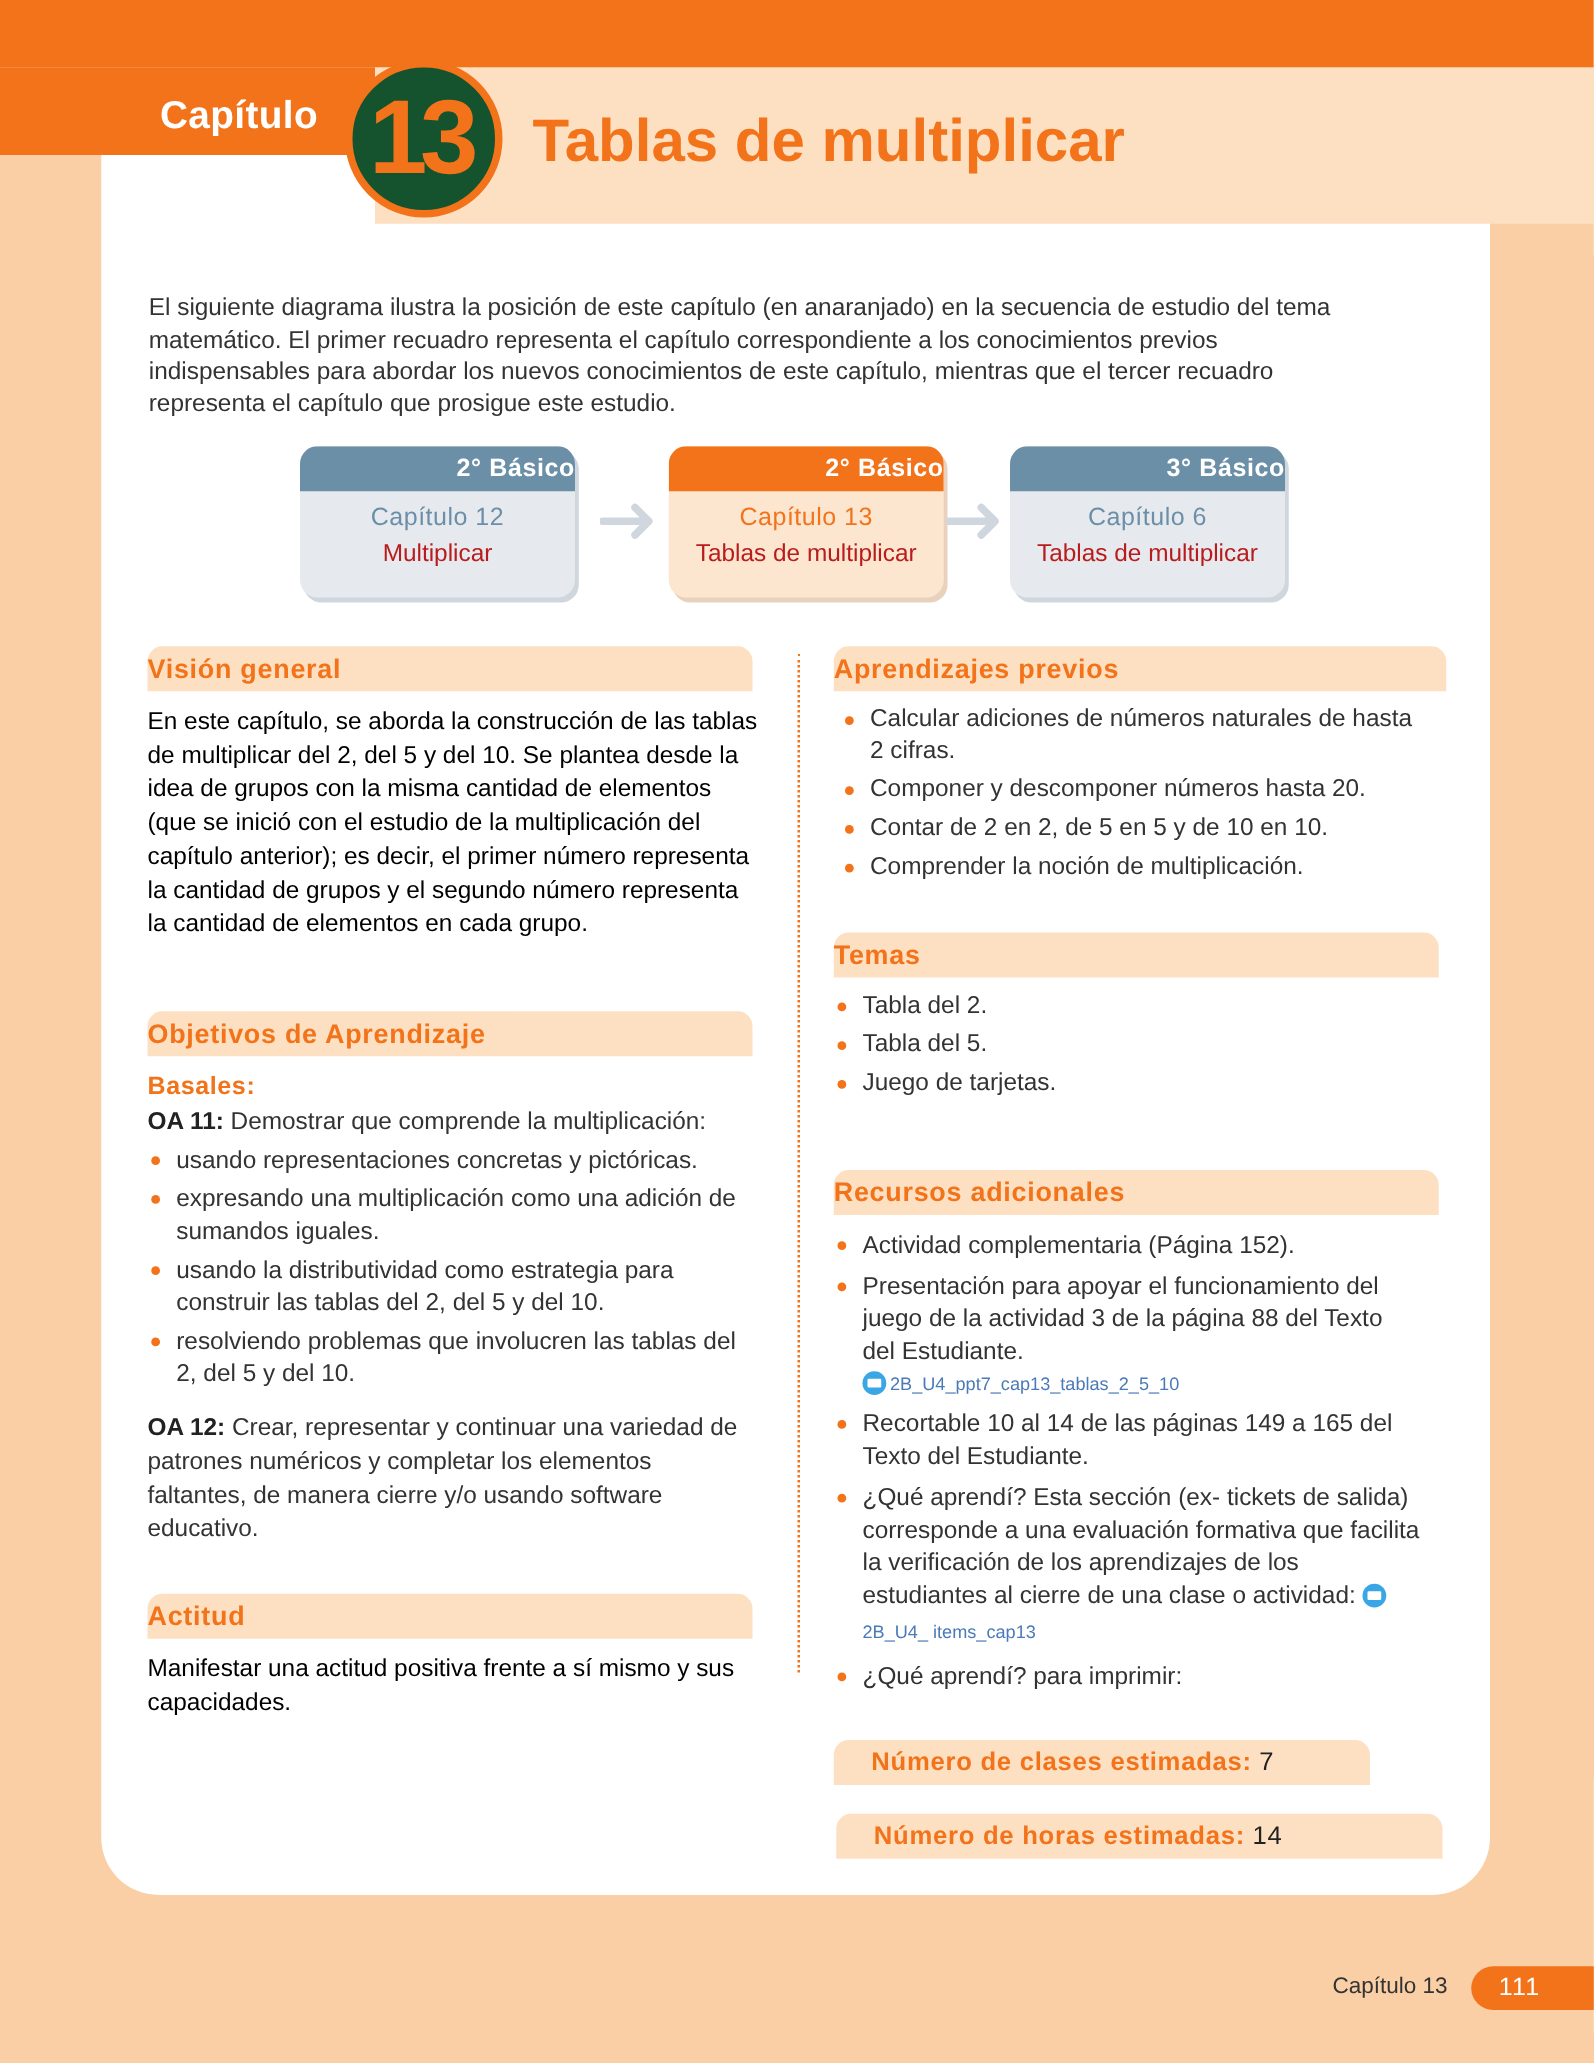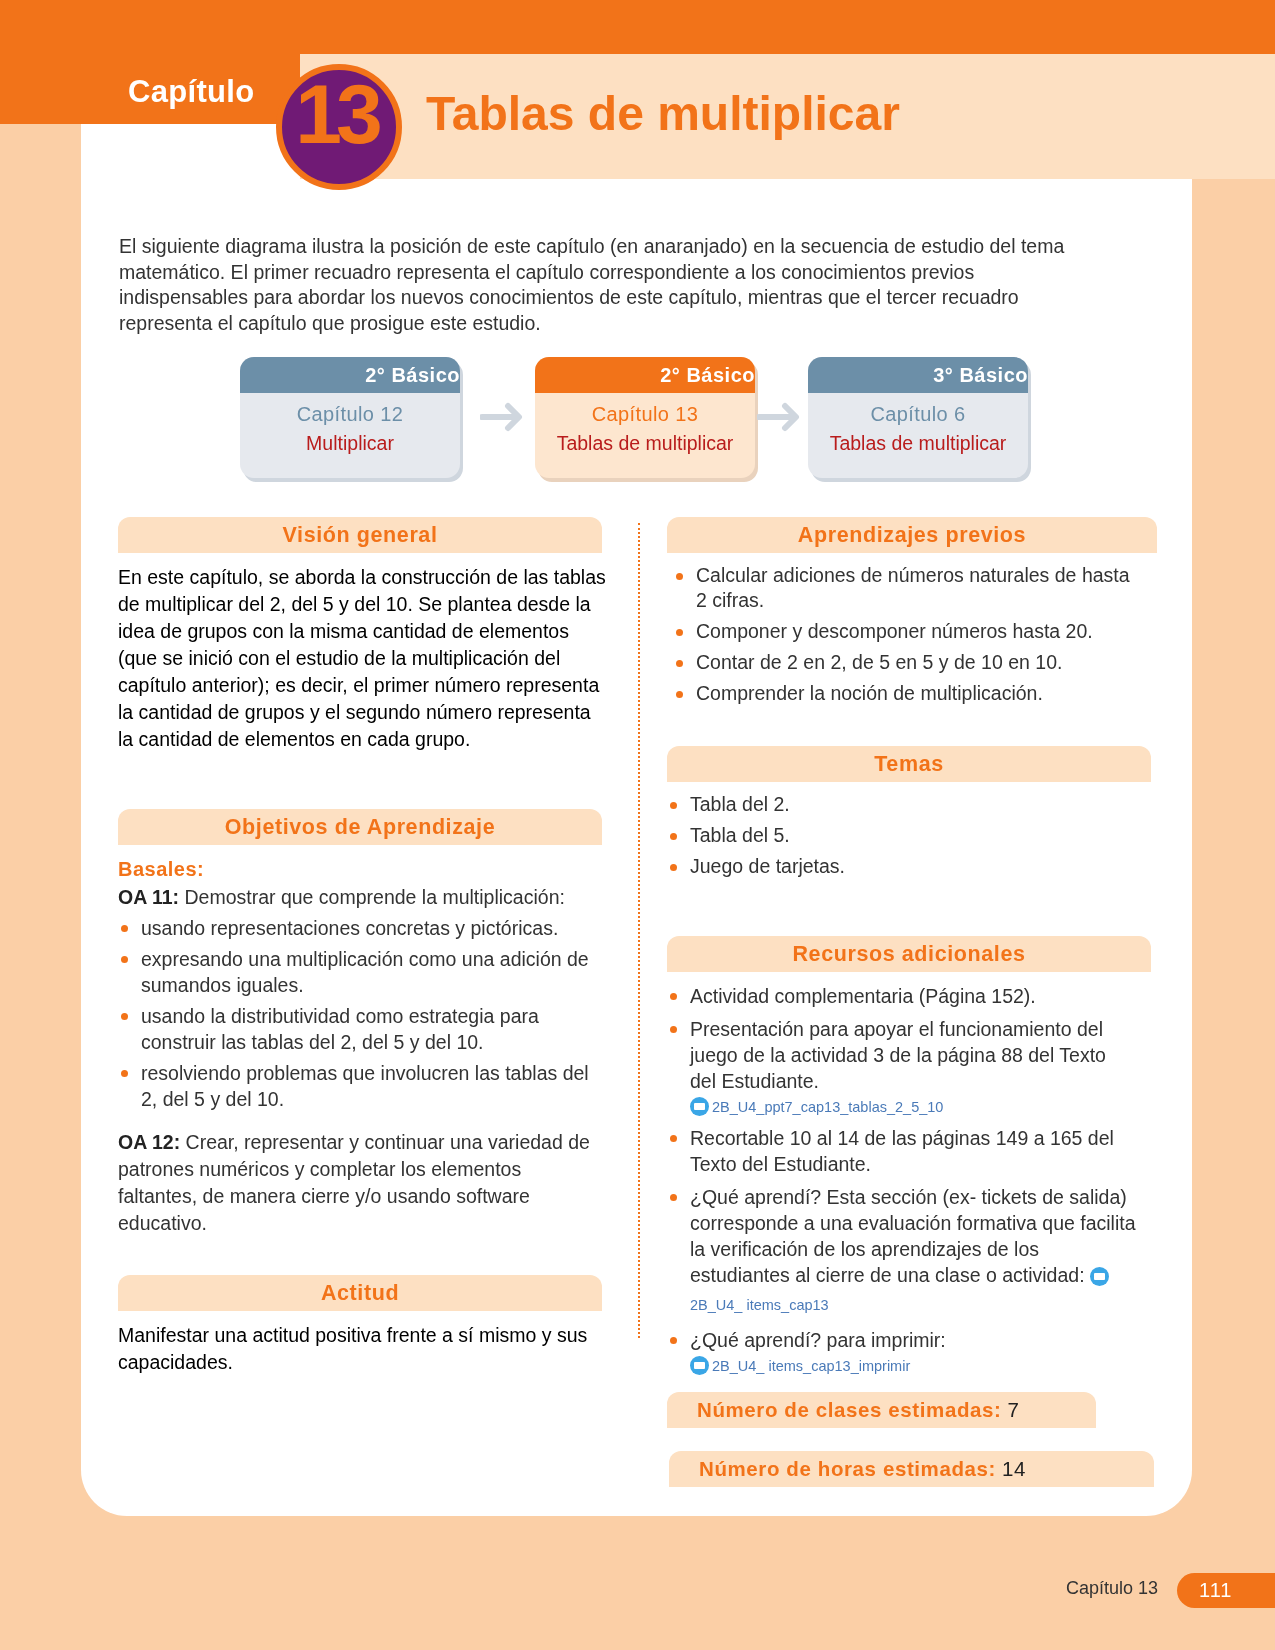--- a/index.html
+++ b/index.html
@@ -3,36 +3,36 @@
 <meta charset="utf-8">
 <style>
   * { box-sizing: border-box; margin: 0; padding: 0; }
   html, body { width: 1275px; height: 1650px; }
   body { position: relative; background: #fbcfa6; font-family: "Liberation Sans", sans-serif; color: #2b2b2b; overflow: hidden; }
   .topbar { position: absolute; left: 0; top: 0; width: 1275px; height: 54px; background: #f27319; }
   .leftband { position: absolute; left: 0; top: 54px; width: 300px; height: 70px; background: #f27319; }
   .titleband { position: absolute; left: 300px; top: 54px; width: 975px; height: 125px; background: #fde0c2; }
   .card { position: absolute; left: 81px; top: 124px; width: 1111px; height: 1392px; background: #fff; border-radius: 0 0 46px 46px; }
   .chap-label { position: absolute; left: 128px; top: 74px; font-size: 31px; font-weight: bold; color: #fff; letter-spacing: 0.3px; }
-  .chap-circle { position: absolute; left: 276px; top: 64px; width: 126px; height: 126px; border-radius: 50%; background: #701a75; border: 6px solid #f27319; display: flex; align-items: flex-start; justify-content: center; }
+  .chap-circle { position: absolute; left: 276px; top: 48px; width: 126px; height: 126px; border-radius: 50%; background: #14532d; border: 6px solid #f27319; display: flex; align-items: center; justify-content: center; }
   .chap-num { font-size: 84px; font-weight: bold; color: #f27319; letter-spacing: -6px; margin-left: -6px; margin-top: -4px; }
   .page-title { position: absolute; left: 426px; top: 86px; font-size: 48px; font-weight: bold; color: #f27319; }
   .intro { position: absolute; left: 119px; top: 234px; width: 980px; font-size: 19.5px; line-height: 25.5px; color: #333; }
   .flow-box { position: absolute; top: 357px; width: 220px; height: 121px; border-radius: 14px; overflow: hidden; box-shadow: 3px 4px 0 #cfd6de; }
   .flow-box .hdr { height: 36px; color: #fff; font-weight: bold; font-size: 20px; text-align: right; line-height: 36px; letter-spacing: 0.5px; }
   .flow-box .ch { text-align: center; font-size: 20px; margin-top: 10px; letter-spacing: 0.4px; }
   .flow-box .nm { text-align: center; font-size: 19.5px; margin-top: 6px; color: #b91c1c; }
   .box-gray { background: #e6e9ee; }
   .box-gray .hdr { background: #6c8fa8; }
   .box-gray .ch { color: #6c8fa8; }
   .box-orange { background: #fde6cf; box-shadow: 3px 4px 0 #e9d2bd; }
   .box-orange .hdr { background: #f27319; }
   .box-orange .ch { color: #f27319; }
   .arrow { position: absolute; top: 402px; width: 44px; height: 30px; }
-  .sec-hdr { position: absolute; height: 36px; background: #fde0c2; border-radius: 12px 12px 0 0; color: #f27319; font-weight: bold; font-size: 21.5px; text-align: center; line-height: 36px; letter-spacing: 0.6px; }
+  .sec-hdr { position: absolute; height: 36px; background: #fde0c2; border-radius: 12px 12px 0 0; color: #f27319; font-weight: bold; font-size: 21.5px; line-height: 36px; letter-spacing: 0.6px; }
   .para { position: absolute; font-size: 19.5px; line-height: 27px; color: #000000; }
   ul.blist { position: absolute; list-style: none; font-size: 19.5px; color: #333; }
   ul.blist li { position: relative; padding-left: 23px; line-height: 26px; margin-bottom: 5px; }
   ul.blist li::before { content: ""; position: absolute; left: 3px; top: 10px; width: 7px; height: 7px; border-radius: 50%; background: #f27319; }
   ul.tight li { line-height: 25px; margin-bottom: 6px; }
   .basales { position: absolute; left: 118px; top: 858px; font-size: 20px; font-weight: bold; color: #f27319; letter-spacing: 0.5px; }
   .oa { position: absolute; left: 118px; font-size: 19.5px; line-height: 27px; color: #333; width: 480px; }
   .oa b { color: #222; }
   .divider { position: absolute; left: 638px; top: 523px; height: 815px; border-left: 2px dotted #f27319; }
   .link { display: block; font-size: 14.5px; color: #4a7ab8; margin-top: 3px; line-height: 20px; }
@@ -126,21 +126,20 @@
   <li style="margin-bottom:8px;">
     <span>Presentación para apoyar el funcionamiento del juego de la actividad 3 de la página 88 del Texto del Estudiante.</span>
     <a class="link"><span class="folder"></span><span>2B_U4_ppt7_cap13_tablas_2_5_10</span></a>
   </li>
   <li style="margin-bottom:7px;"><span>Recortable 10 al 14 de las páginas 149 a 165 del Texto del Estudiante.</span></li>
   <li style="margin-bottom:9px;">
     <span>¿Qué aprendí? Esta sección  (ex- tickets de salida) corresponde a una evaluación formativa que facilita la verificación de los aprendizajes de los estudiantes al cierre de una clase o actividad: </span><a class="link-inline"><span class="folder"></span><span>2B_U4_ items_cap13</span></a>
   </li>
   <li>
     <span>¿Qué aprendí? para imprimir:</span>
-    <a class="link"><span class="folder"></span><span>2B_U4_ items_cap13_imprimir</span></a>
   </li>
 </ul>
 
 <div class="est" style="left:667px; top:1392px; width:429px;">
   <span>Número de clases estimadas:</span><span class="v">7</span>
 </div>
 <div class="est" style="left:669px; top:1451px; width:485px;">
   <span>Número de horas estimadas:</span><span class="v">14</span>
 </div>
 

